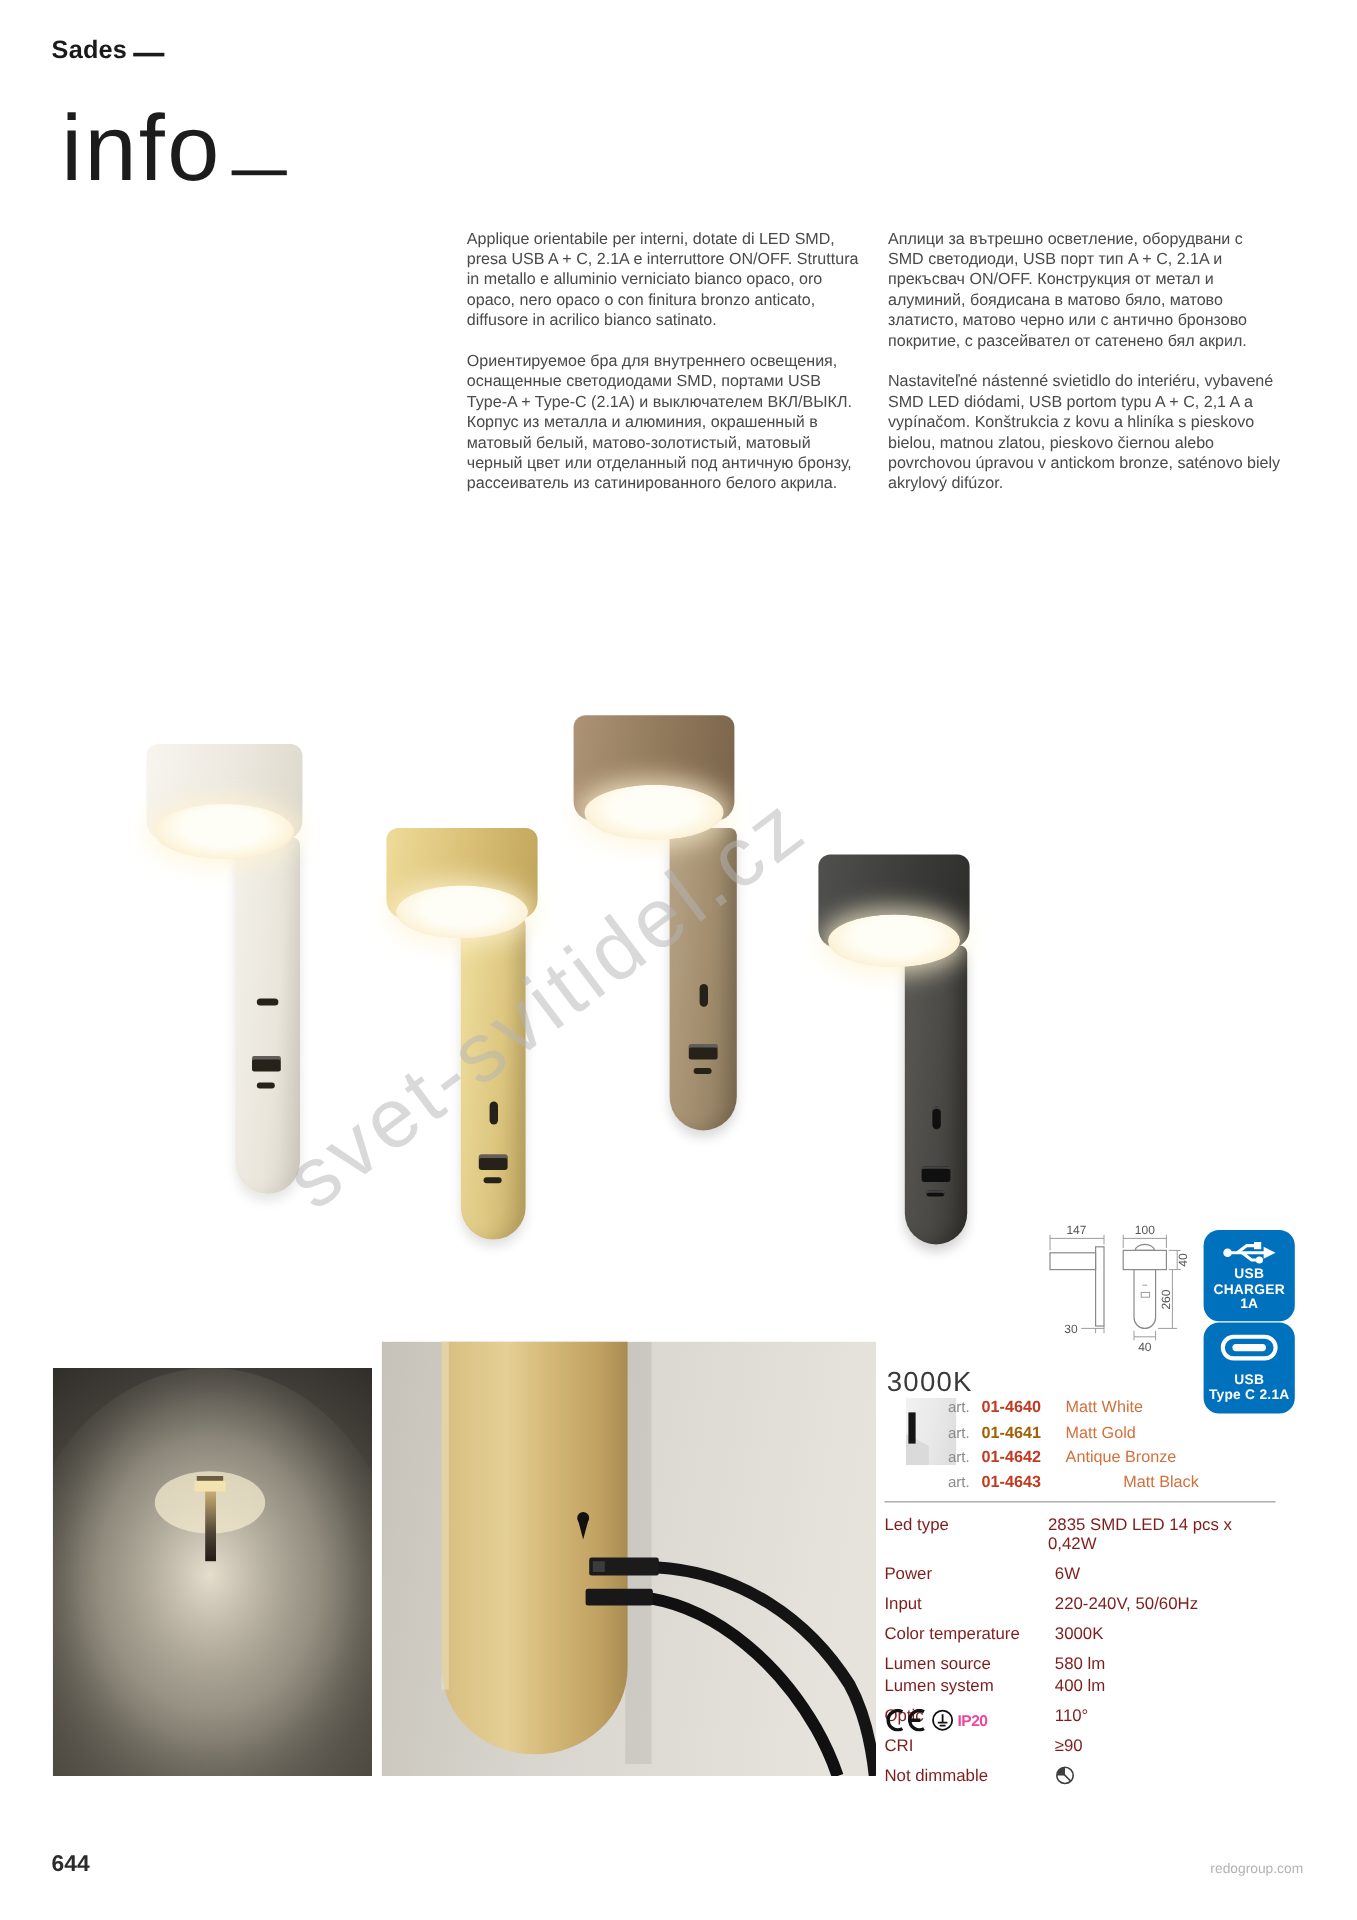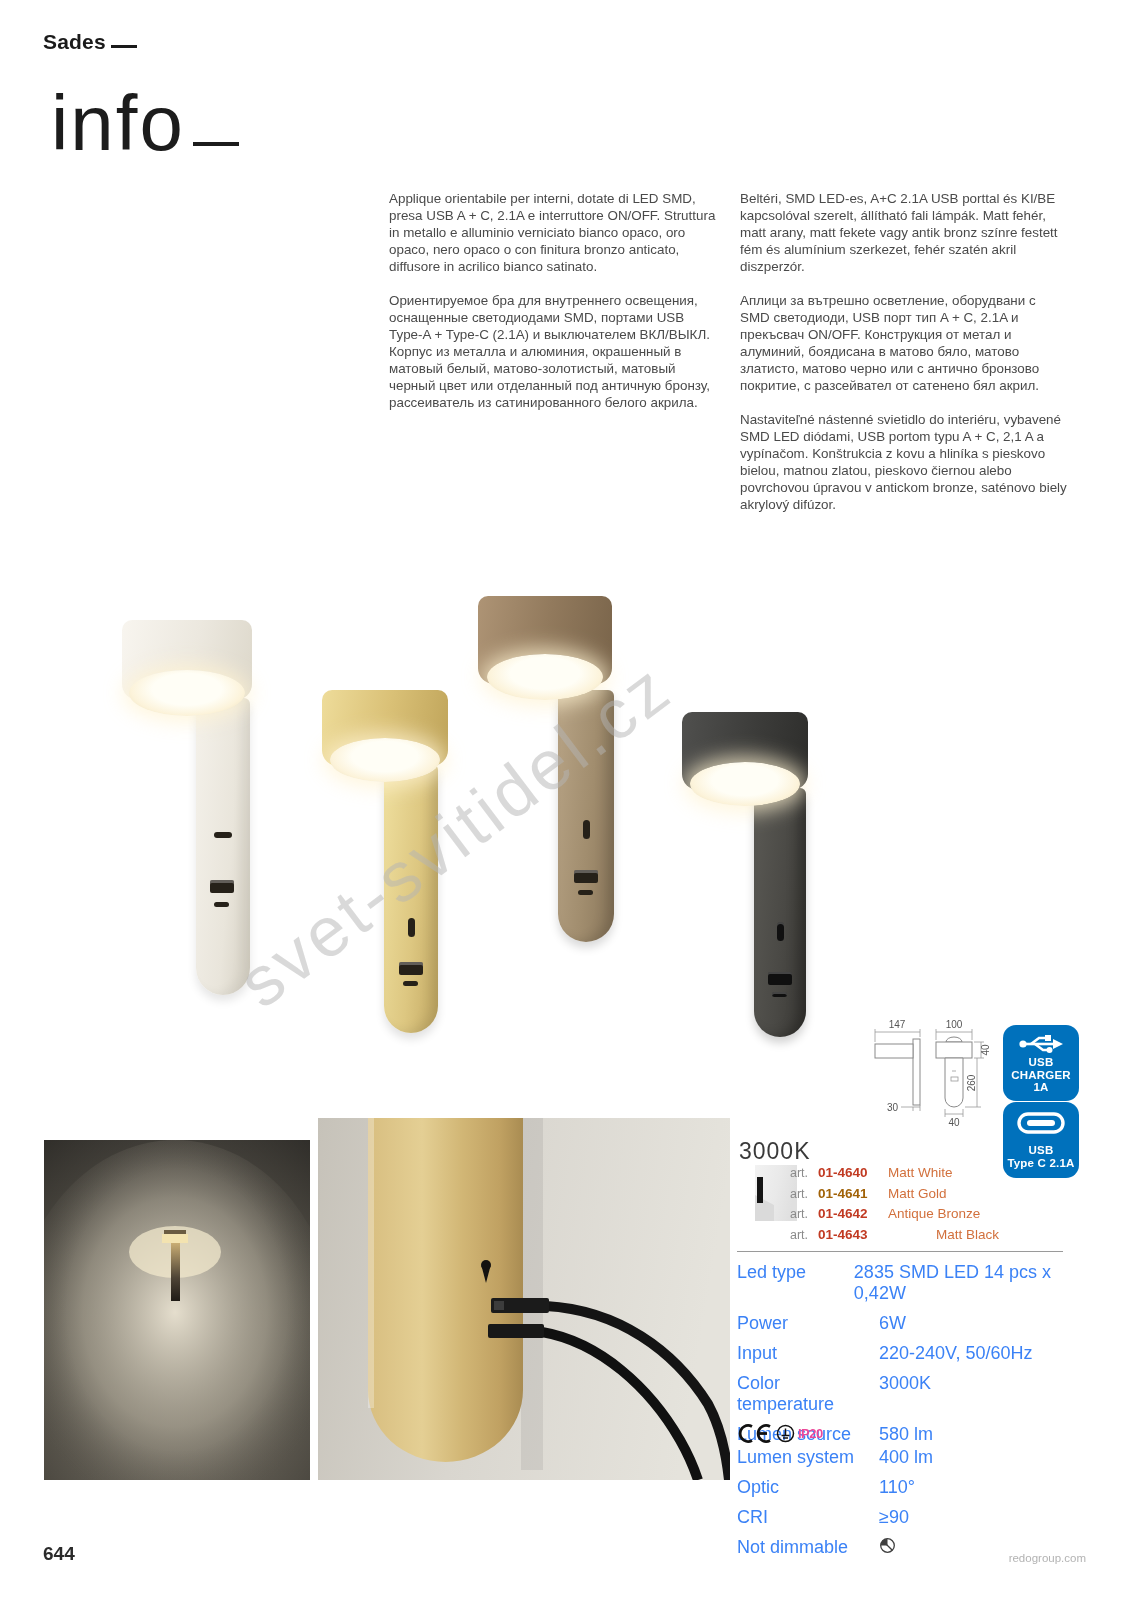--- a/index.html
+++ b/index.html
@@ -96,21 +96,21 @@
   
   .colortemp{position:absolute;left:739px;top:1138px;font-size:23px;font-weight:400;color:#3a3a3a;letter-spacing:1px;}
   .thumb{position:absolute;left:755px;top:1165px;}
   .articles{position:absolute;left:790px;top:1165px;}
   .art-row{display:flex;align-items:baseline;margin-bottom:5.5px;font-size:13.5px;}
   .art-row .a-lbl{width:28px;font-size:12.5px;color:#8a8a8a;}
   .art-row .a-code{width:70px;font-weight:700;}
   .divider{position:absolute;left:737px;top:1251px;width:326px;height:1px;background:#9a9a9a;}
 
   
-  .specs{position:absolute;left:737px;top:1262px;width:326px;font-size:18px;color:#3b82f6;}
+  .specs{position:absolute;left:737px;top:1262px;width:326px;font-size:14px;color:#7f1d1d;}
   .spec-row{display:flex;margin-bottom:9px;align-items:flex-start;}
   .spec-row .lbl{width:142px;}
   .spec-row.tight{margin-bottom:2px;}
   .certline{position:absolute;left:737px;top:1424px;display:flex;align-items:center;gap:3px;}
   .certline .ip{font-size:13px;font-weight:700;color:#ec4899;letter-spacing:-0.5px;}
 
   
   #photo1{position:absolute;left:44px;top:1140px;}
   #photo2{position:absolute;left:318px;top:1118px;}
 
@@ -124,21 +124,20 @@
 <div id="page">
 
   <div class="brand"><span>Sades</span><span class="us"></span></div>
   <div class="title"><span>info</span><span class="us"></span></div>
 
   <div class="col" id="col-mid">
     <p>Applique orientabile per interni, dotate di LED SMD, presa USB A + C, 2.1A e interruttore ON/OFF. Struttura in metallo e alluminio verniciato bianco opaco, oro opaco, nero opaco o con finitura bronzo anticato, diffusore in acrilico bianco satinato.</p>
     <p>Ориентируемое бра для внутреннего освещения, оснащенные светодиодами SMD, портами USB Type-A + Type-C (2.1A) и выключателем ВКЛ/ВЫКЛ. Корпус из металла и алюминия, окрашенный в матовый белый, матово-золотистый, матовый черный цвет или отделанный под античную бронзу, рассеиватель из сатинированного белого акрила.</p>
   </div>
   <div class="col" id="col-right">
-    <p>Beltéri, SMD LED-es, A+C 2.1A USB porttal és KI/BE kapcsolóval szerelt, állítható fali lámpák. Matt fehér, matt arany, matt fekete vagy antik bronz színre festett fém és alumínium szerkezet, fehér szatén akril diszperzór.</p>
     <p>Аплици за вътрешно осветление, оборудвани с SMD светодиоди, USB порт тип A + C, 2.1A и прекъсвач ON/OFF. Конструкция от метал и алуминий, боядисана в матово бяло, матово златисто, матово черно или с антично бронзово покритие, с разсейвател от сатенено бял акрил.</p>
     <p>Nastaviteľné nástenné svietidlo do interiéru, vybavené SMD LED diódami, USB portom typu A + C, 2,1 A a vypínačom. Konštrukcia z kovu a hliníka s pieskovo bielou, matnou zlatou, pieskovo čiernou alebo povrchovou úpravou v antickom bronze, saténovo biely akrylový difúzor.</p>
   </div>
 
   <div class="lamp" id="lamp-white">
     <div class="arm">
       <span class="port sw-h dark-port"></span>
       <span class="port usb-a dark-port"></span>
       <span class="port usb-c dark-port"></span>
     </div>

